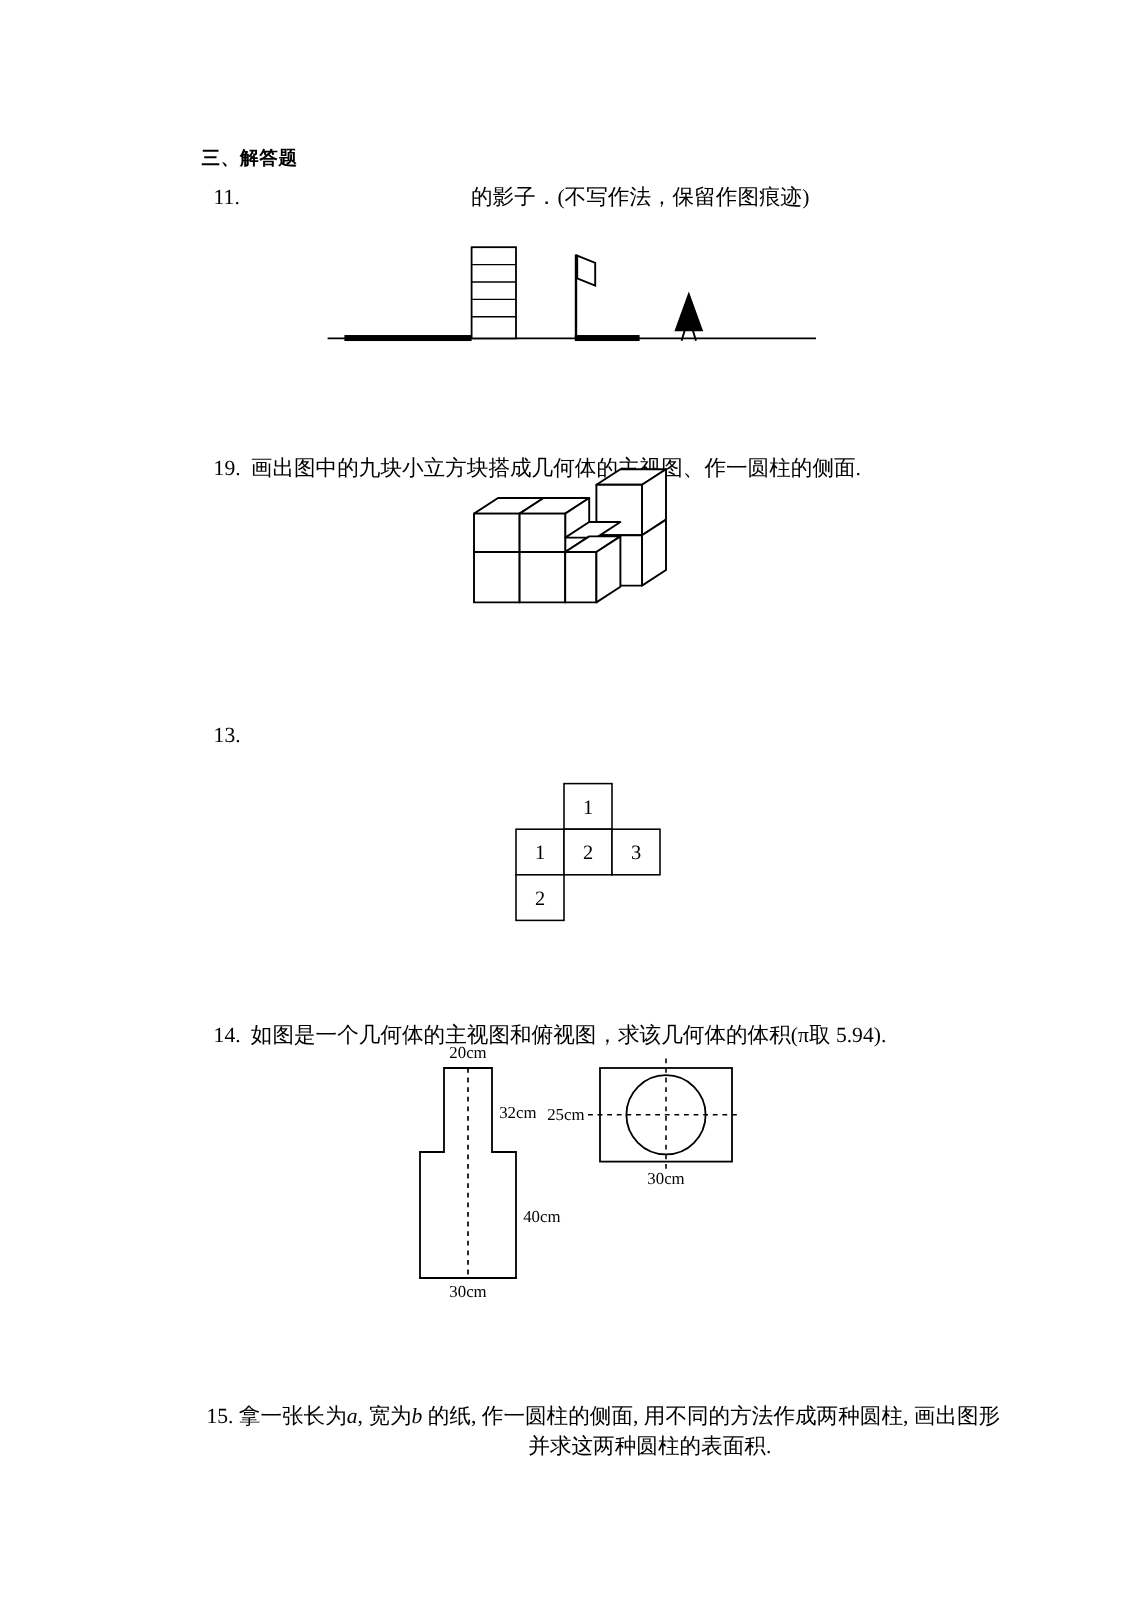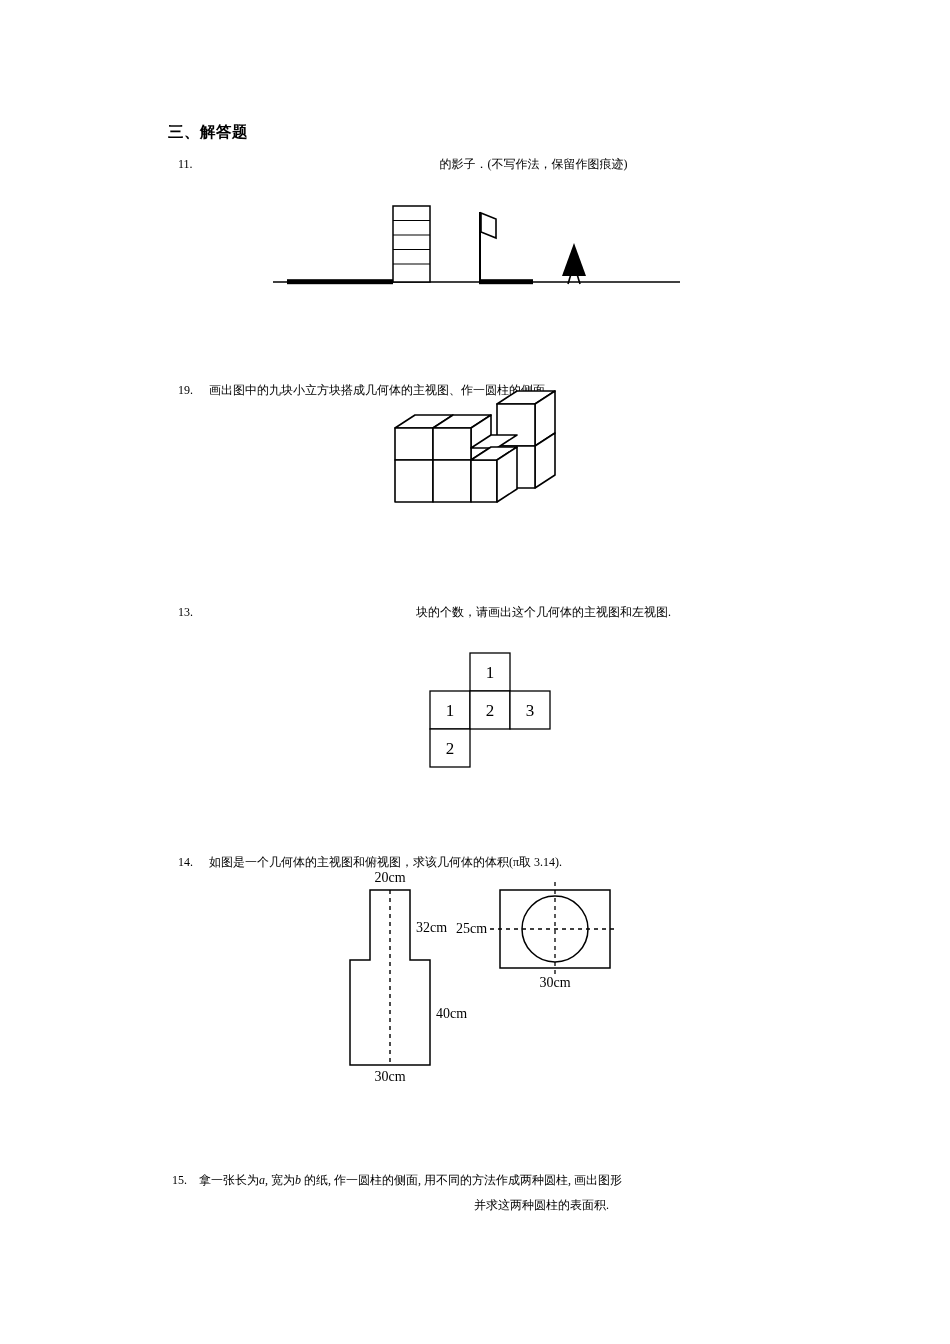--- a/index.html
+++ b/index.html
@@ -28,21 +28,21 @@
   .section-head {
     position: absolute;
     left: 168px;
     top: 122px;
     font-size: 15.5px;
     font-weight: bold;
     letter-spacing: 0.5px;
   }
   .q {
     position: absolute;
-    font-size: 12px;
+    font-size: 18px;
     line-height: 25px;
   }
   .q .num {
     position: absolute;
     left: 0;
     top: 0;
     width: 30px;
     text-align: left;
     white-space: nowrap;
   }
@@ -158,21 +158,20 @@
         <polygon points="86,70 112,70 132,57 106,57"></polygon>
 
         <polygon points="112,70 112,112 132,99 132,57"></polygon>
       </g>
     </svg>
   </div>
 
   <div class="q" id="q13">
     <span class="num">13.</span>
     <span class="body">
-      <span class="l2">块的个数，请画出这个几何体的主视图和左视图.</span>
     </span>
   </div>
 
   <div class="fig" id="fig13">
     <svg width="160" height="125" viewBox="0 0 160 125">
       <g fill="#ffffff" stroke="#000" stroke-width="1.3">
 
         <rect x="50" y="8" width="40" height="38"></rect>
 
         <rect x="10" y="46" width="40" height="38"></rect>
@@ -186,21 +185,21 @@
         <text x="30" y="71">1</text>
         <text x="70" y="71">2</text>
         <text x="110" y="71">3</text>
         <text x="30" y="109">2</text>
       </g>
     </svg>
   </div>
 
   <div class="q" id="q14">
     <span class="num">14.</span>
-    <span class="body">如图是一个几何体的主视图和俯视图，求该几何体的体积(π取 3.14).</span>
+    <span class="body">如图是一个几何体的主视图和俯视图，求该几何体的体积(π取 5.94).</span>
   </div>
 
   <div class="fig" id="fig14">
     <svg width="320" height="215" viewBox="0 0 320 215">
 
       <g>
         <polygon points="50,20 90,20 90,90 110,90 110,195 30,195 30,90 50,90" fill="#ffffff" stroke="#000" stroke-width="1.5"></polygon>
         <line x1="70" y1="20" x2="70" y2="195" stroke="#000" stroke-width="1.4" stroke-dasharray="4,4"></line>
       </g>
       <g font-size="14">

